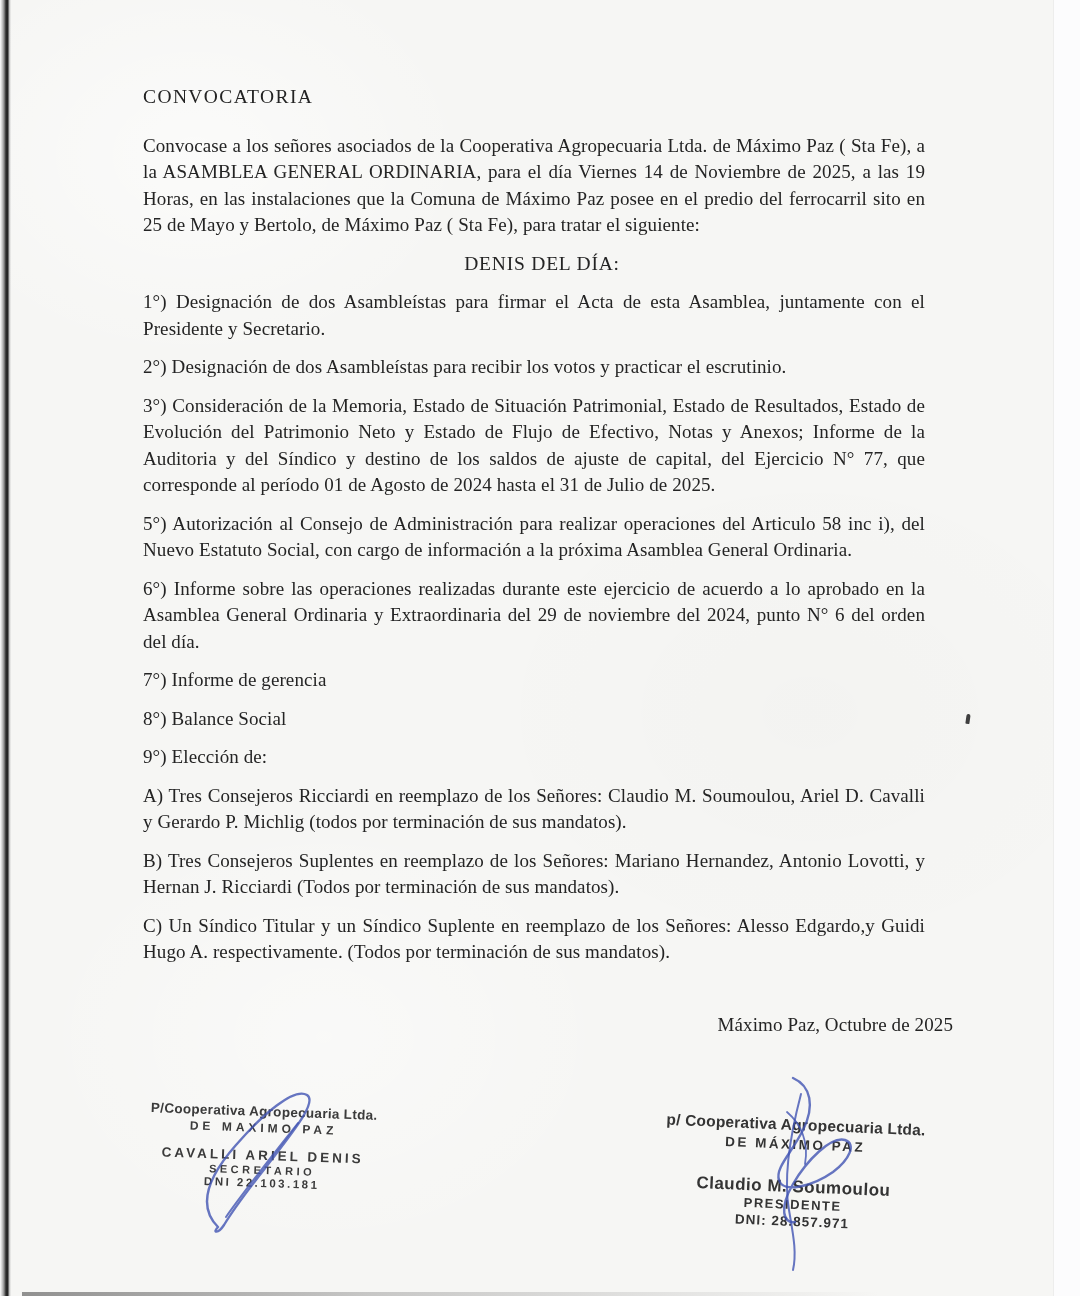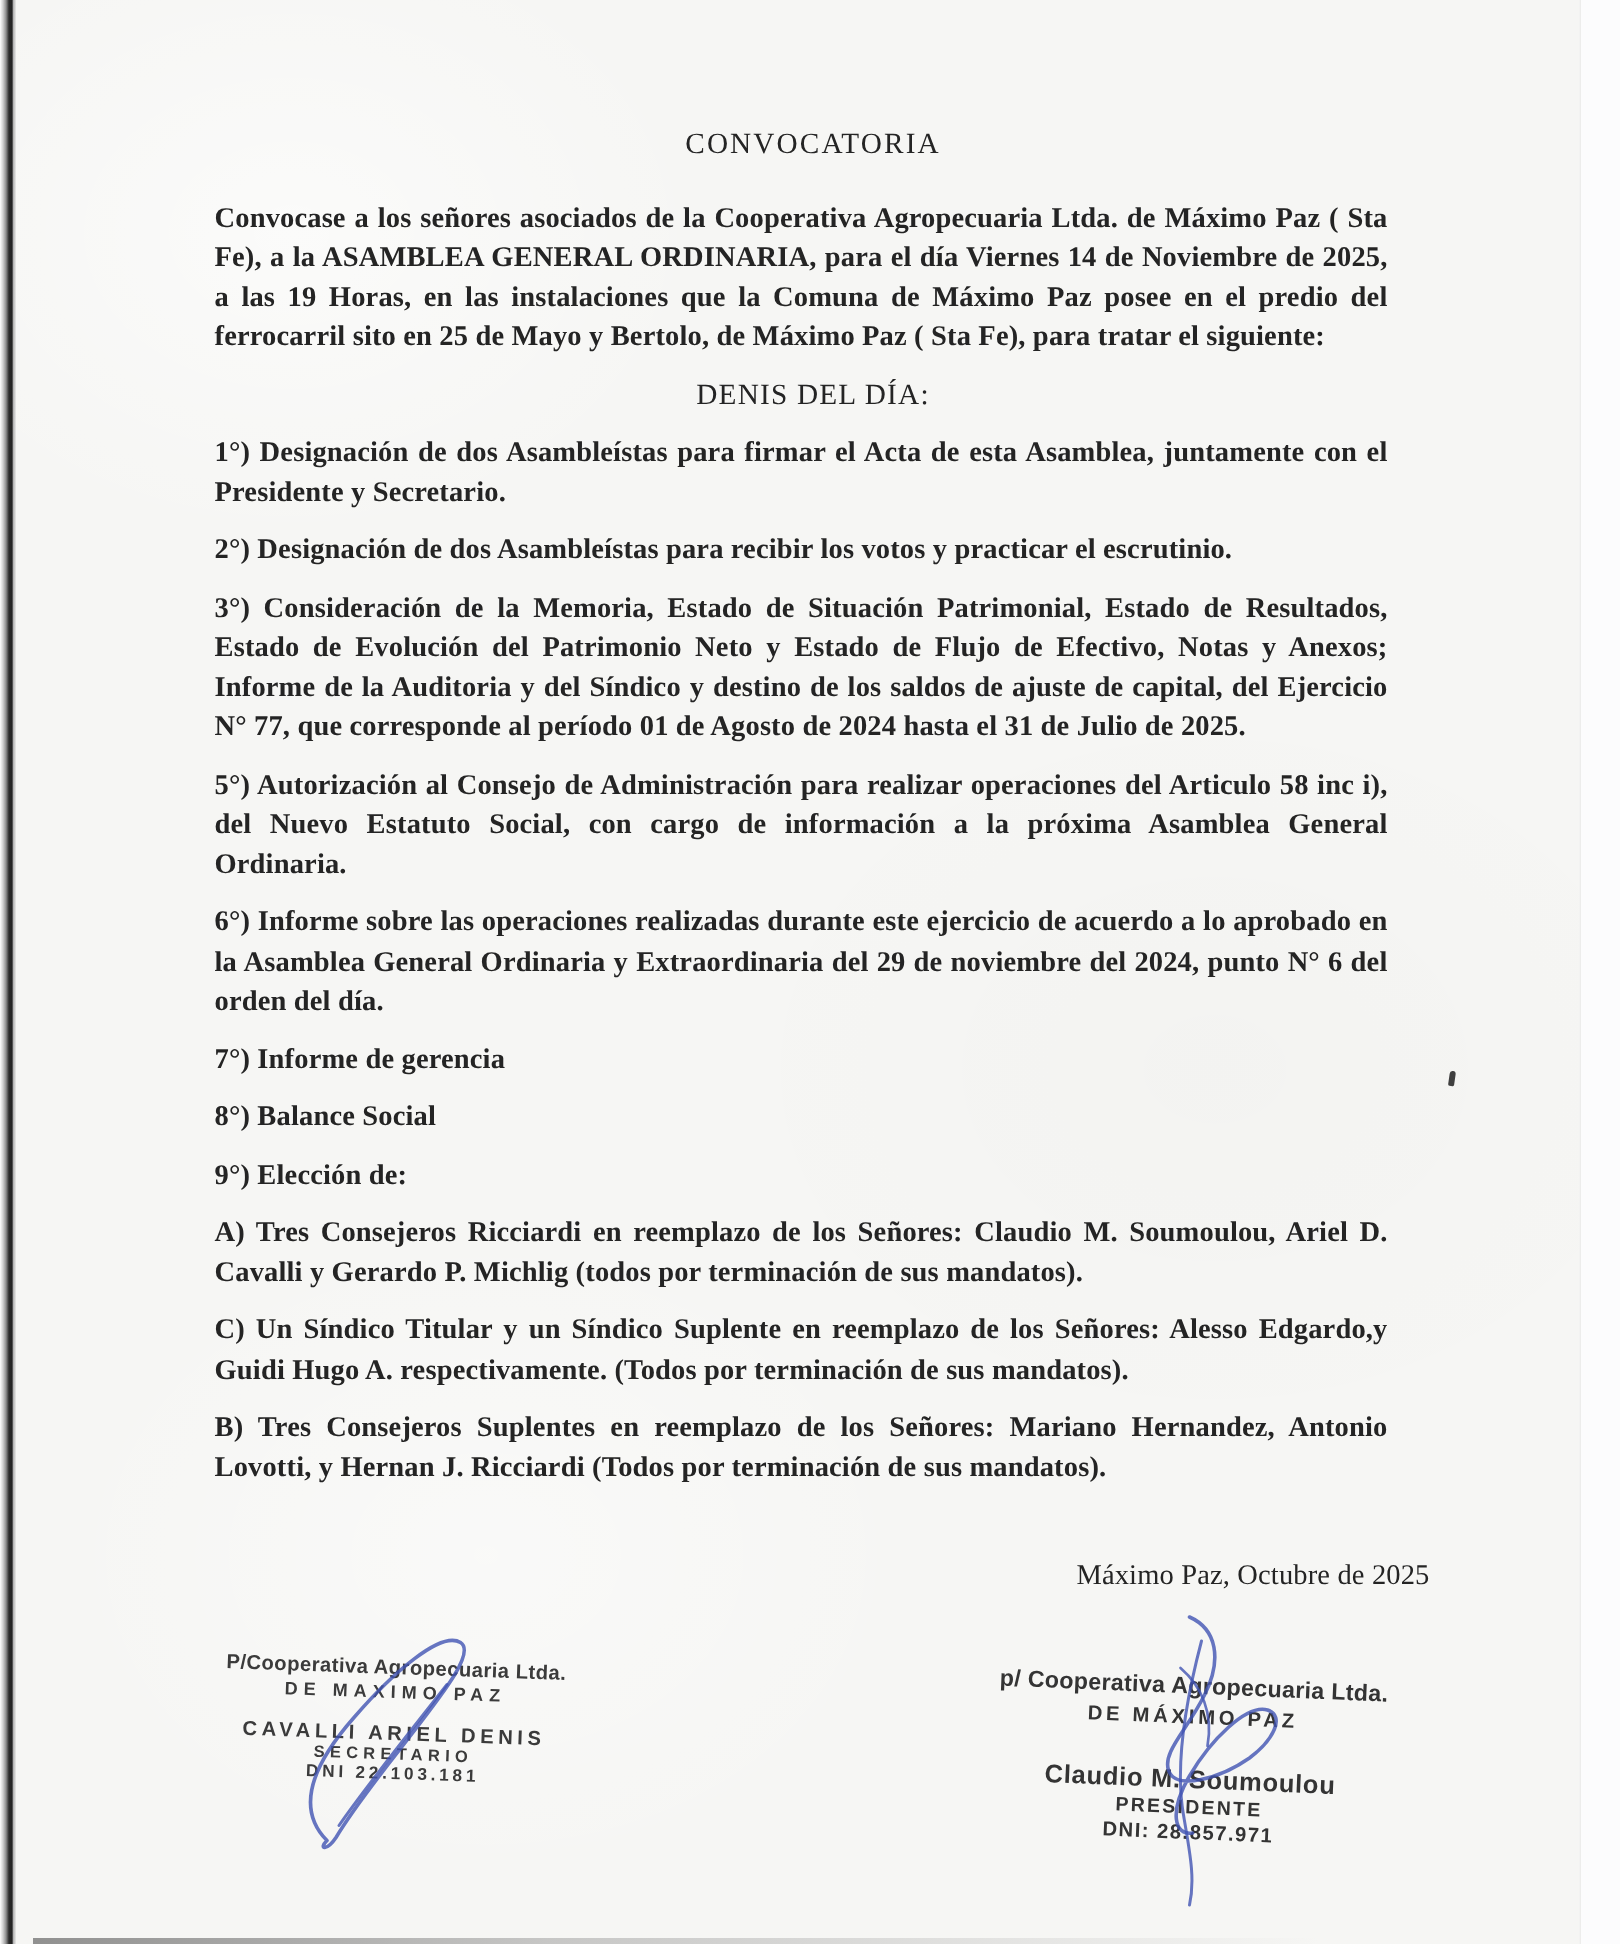--- a/index.html
+++ b/index.html
@@ -37,24 +37,24 @@
     background: #3f3f3f; border-radius: 2px 2px 1px 1px; transform: rotate(8deg);
   }
 
   
   .content {
     position: absolute; left: 143px; top: 84px; width: 798px;
     font-size: 19px; line-height: 26.5px;
     letter-spacing: .1px;
   }
   .doc-title {
-    font-size: 19.5px; font-weight: normal; text-align: center;
+    font-size: 19.5px; font-weight: normal; text-align: left;
     letter-spacing: 1.4px; margin: 0 0 22px 0;
   }
-  .para { margin: 0 16px 12px 0; text-align: justify; font-weight: bold; }
+  .para { margin: 0 16px 12px 0; text-align: justify; }
   .agenda-heading {
     font-size: 19.5px; font-weight: normal; text-align: center;
     letter-spacing: .8px; margin: 10px 0 12px 0;
   }
   .dateline { text-align: right; margin-top: 46px; transform: translateX(12px); }
 
   
   .stamp {
     position: absolute; text-align: center;
     font-family: "Liberation Sans", "DejaVu Sans", sans-serif;
@@ -94,22 +94,22 @@
     <h2 class="agenda-heading">DENIS DEL DÍA:</h2>
     <p class="para">1°) Designación de dos Asambleístas para firmar el Acta de esta Asamblea, juntamente con el Presidente y Secretario.</p>
     <p class="para">2°) Designación de dos Asambleístas para recibir los votos y practicar el escrutinio.</p>
     <p class="para">3°) Consideración de la Memoria, Estado de Situación Patrimonial, Estado de Resultados, Estado de Evolución del Patrimonio Neto y Estado de Flujo de Efectivo, Notas y Anexos; Informe de la Auditoria y del Síndico y destino de los saldos de ajuste de capital, del Ejercicio N° 77, que corresponde al período 01 de Agosto de 2024 hasta el 31 de Julio de 2025.</p>
     <p class="para">5°) Autorización al Consejo de Administración para realizar operaciones del Articulo 58 inc i), del Nuevo Estatuto Social, con cargo de información a la próxima Asamblea General Ordinaria.</p>
     <p class="para">6°) Informe sobre las operaciones realizadas durante este ejercicio de acuerdo a lo aprobado en la Asamblea General Ordinaria y Extraordinaria del 29 de noviembre del 2024, punto N° 6 del orden del día.</p>
     <p class="para">7°) Informe de gerencia</p>
     <p class="para">8°) Balance Social</p>
     <p class="para">9°) Elección de:</p>
     <p class="para">A)  Tres Consejeros Ricciardi en reemplazo de los Señores:  Claudio M. Soumoulou, Ariel D. Cavalli  y Gerardo P. Michlig  (todos por terminación de sus mandatos).</p>
+    <p class="para">B)  Tres Consejeros Suplentes en reemplazo de los Señores: Mariano Hernandez,  Antonio Lovotti,  y Hernan J. Ricciardi (Todos por terminación de sus mandatos).</p>
     <p class="para">C)  Un Síndico Titular y un Síndico Suplente en reemplazo de los Señores: Alesso Edgardo,y Guidi Hugo A. respectivamente. (Todos por terminación de sus mandatos).</p>
-    <p class="para">B)  Tres Consejeros Suplentes en reemplazo de los Señores: Mariano Hernandez,  Antonio Lovotti,  y Hernan J. Ricciardi (Todos por terminación de sus mandatos).</p>
     <p class="dateline">Máximo Paz, Octubre de 2025</p>
   </div>
 
   <div class="stamp stamp-left">
     <div class="sl-org1">P/Cooperativa Agropecuaria Ltda.</div>
     <div class="sl-org2">DE MAXIMO PAZ</div>
     <div class="sl-name">CAVALLI ARIEL DENIS</div>
     <div class="sl-role">SECRETARIO</div>
     <div class="sl-dni">DNI 22.103.181</div>
   </div>

